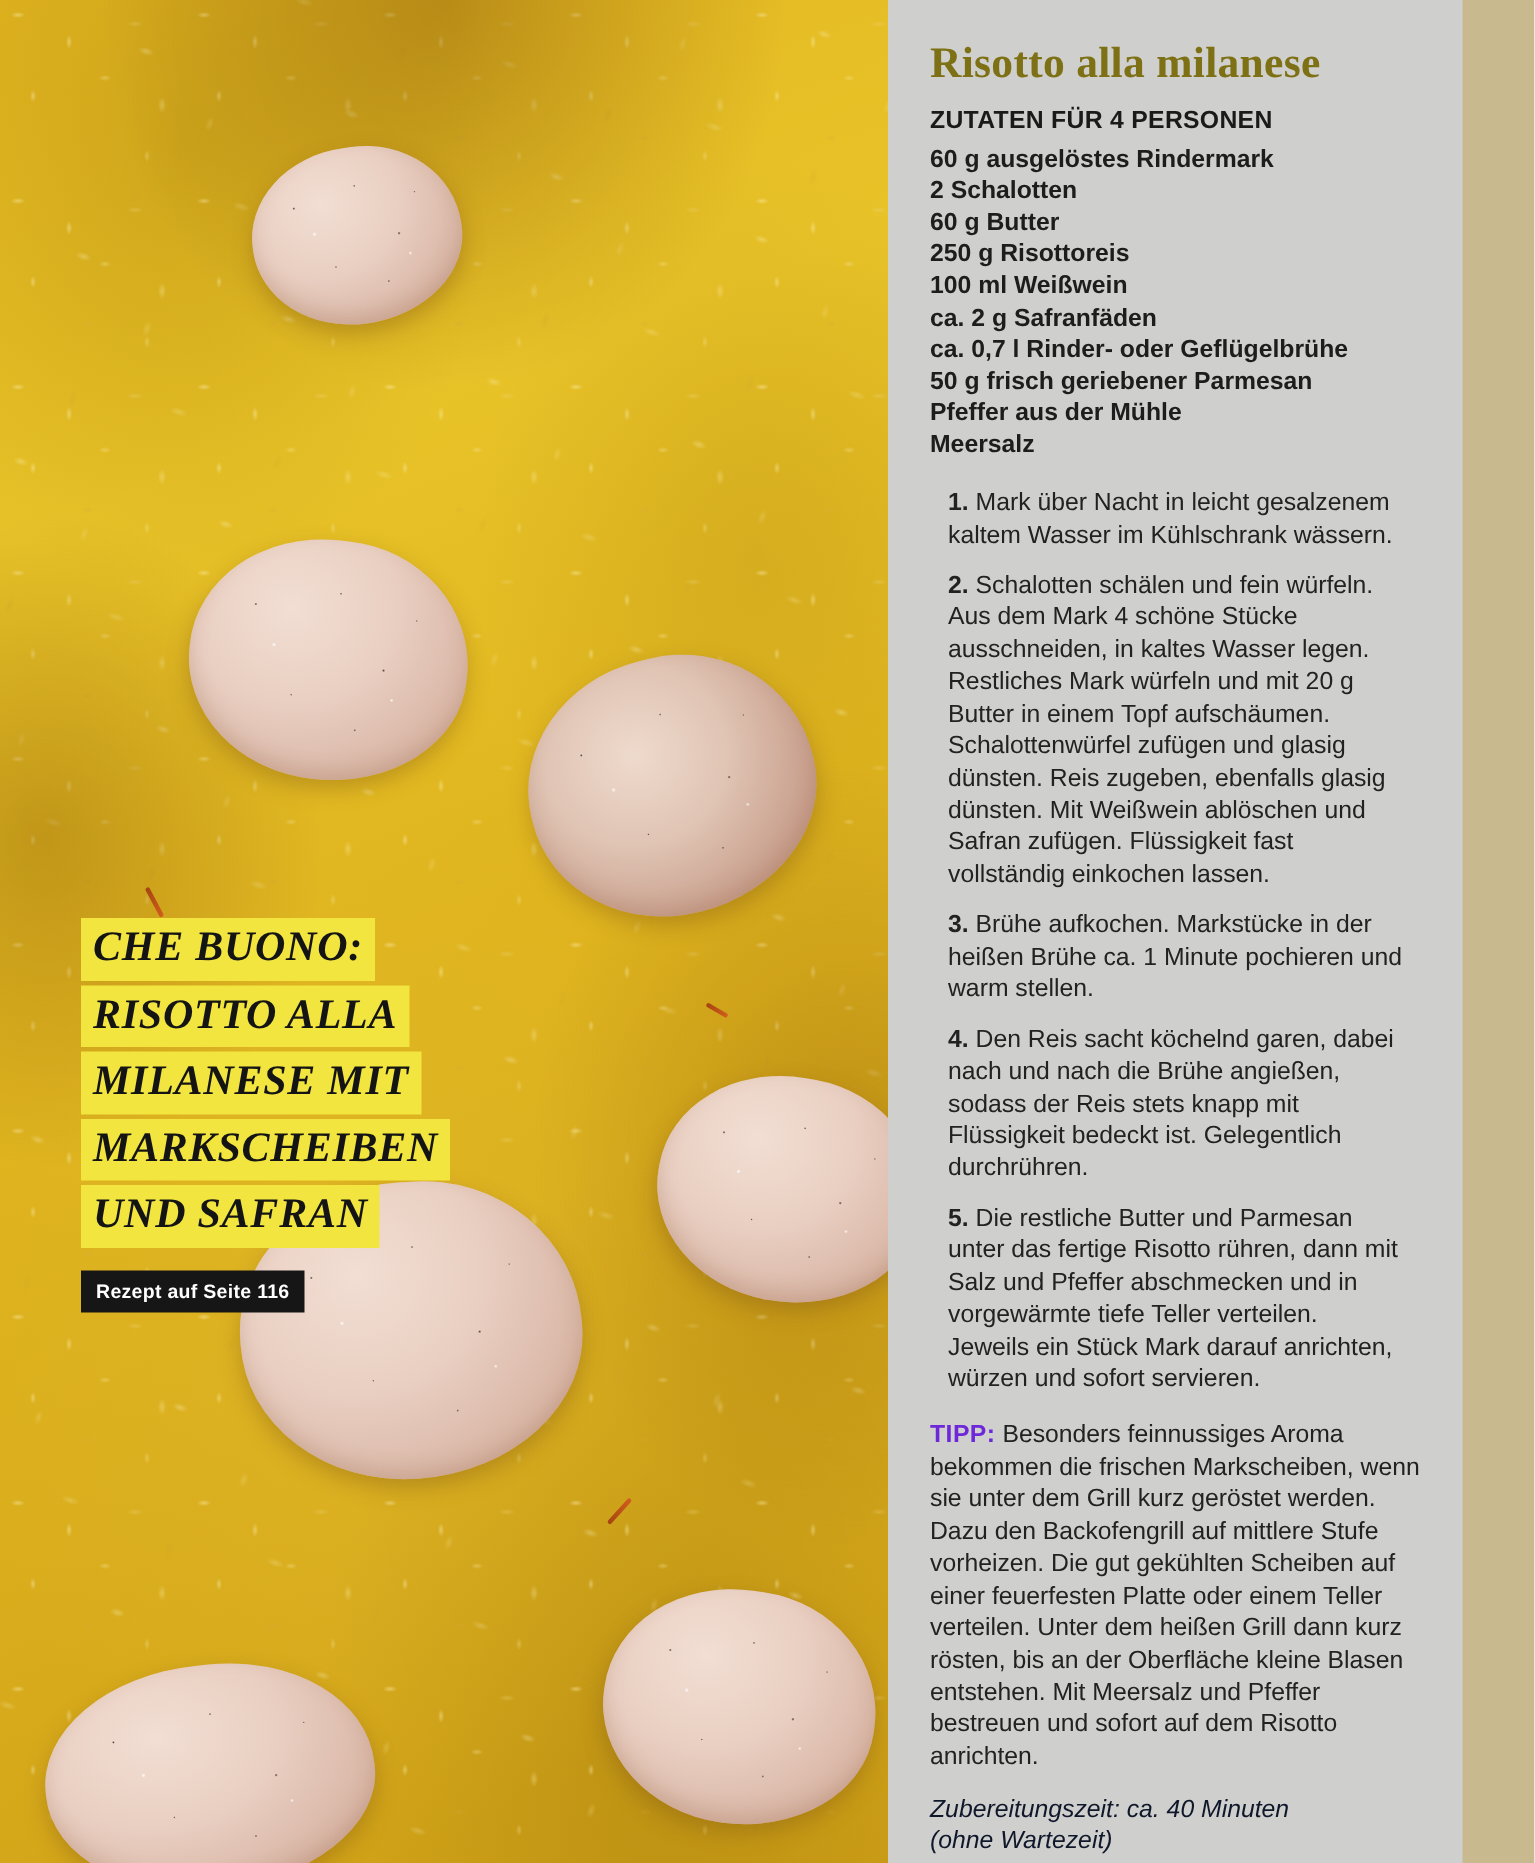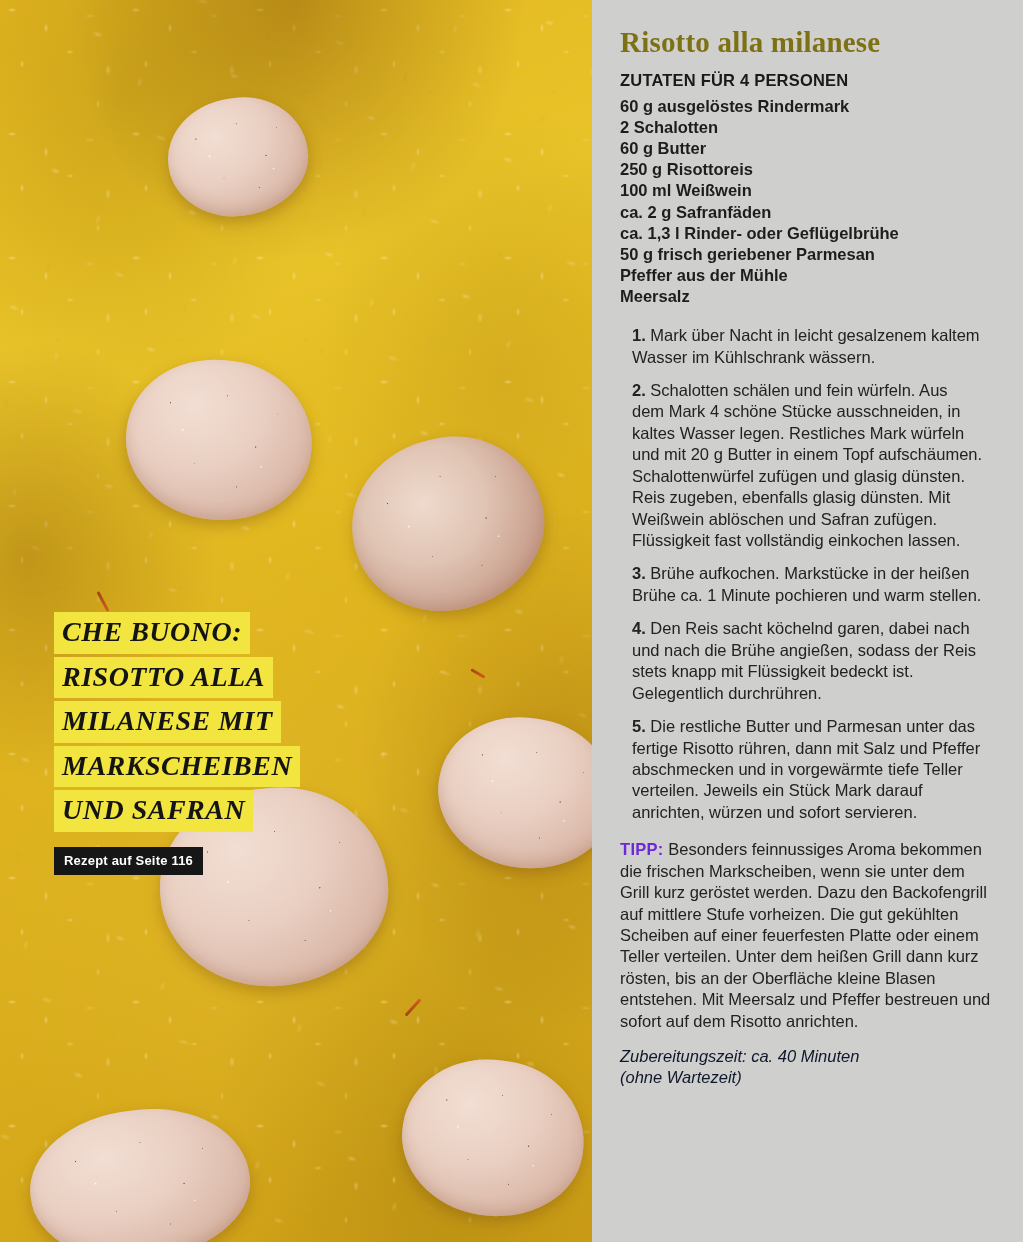--- a/index.html
+++ b/index.html
@@ -145,21 +145,21 @@
     padding: 6px 10px 7px 10px;
     margin-top: 12px;
     letter-spacing: .2px;
   }
 
   
   .recipe {
     position: absolute;
     left: 592px;
     top: 0;
-    width: 431px;
+    width: 383px;
     height: 1242px;
     background: #cfcfcd;
     box-sizing: border-box;
     padding: 26px 28px 12px 28px;
   }
   .recipe-title {
     font-family: "Liberation Serif", serif;
     font-weight: bold;
     font-size: 29px;
     color: #7e7115;
@@ -252,21 +252,21 @@
     <h1 class="recipe-title">Risotto alla milanese</h1>
 
     <div class="ing-head">ZUTATEN FÜR 4 PERSONEN</div>
     <ul class="ing-list">
       <li>60 g ausgelöstes Rindermark</li>
       <li>2 Schalotten</li>
       <li>60 g Butter</li>
       <li>250 g Risottoreis</li>
       <li>100 ml Weißwein</li>
       <li>ca. 2 g Safranfäden</li>
-      <li>ca. 1,3 l Rinder- oder Geflügelbrühe</li>
+      <li>ca. 0,7 l Rinder- oder Geflügelbrühe</li>
       <li>50 g frisch geriebener Parmesan</li>
       <li>Pfeffer aus der Mühle</li>
       <li>Meersalz</li>
     </ul>
 
     <div class="steps">
       <p><b>1.</b> <span>Mark über Nacht in leicht gesalzenem kaltem Wasser im Kühlschrank wässern.</span></p>
       <p><b>2.</b> <span>Schalotten schälen und fein würfeln. Aus dem Mark 4 schöne Stücke ausschneiden, in kaltes Wasser legen. Restliches Mark würfeln und mit 20 g Butter in einem Topf aufschäumen. Schalottenwürfel zufügen und glasig dünsten. Reis zugeben, ebenfalls glasig dünsten. Mit Weißwein ablöschen und Safran zufügen. Flüssigkeit fast vollständig einkochen lassen.</span></p>
       <p><b>3.</b> <span>Brühe aufkochen. Markstücke in der heißen Brühe ca. 1 Minute pochieren und warm stellen.</span></p>
       <p><b>4.</b> <span>Den Reis sacht köchelnd garen, dabei nach und nach die Brühe angießen, sodass der Reis stets knapp mit Flüssigkeit bedeckt ist. Gelegentlich durchrühren.</span></p>

